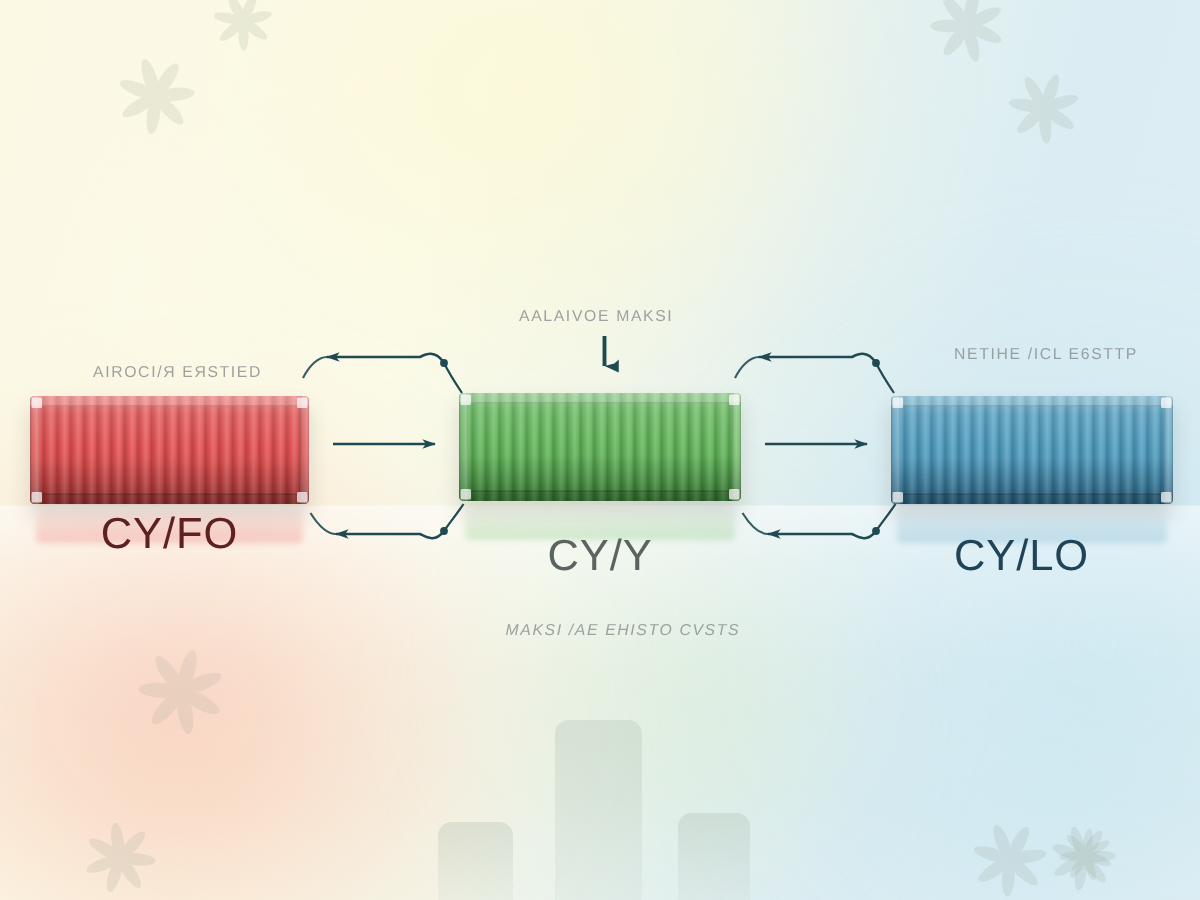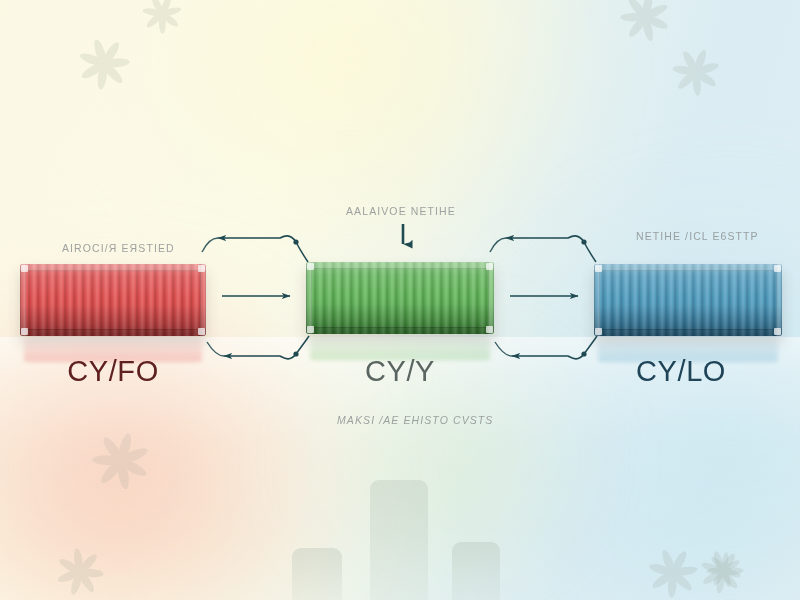--- a/index.html
+++ b/index.html
@@ -346,21 +346,21 @@
           <div class="rail-bot"></div>
           <div class="post left"></div>
           <div class="post right"></div>
           <div class="corner tl"></div>
           <div class="corner tr"></div>
           <div class="corner bl"></div>
           <div class="corner br"></div>
         </div>
         <div class="reflection" style="background: linear-gradient(rgb(227, 80, 80), rgba(255, 255, 255, 0));"></div>
       </div>
-      <div class="cy-label" style="left: 20px; width: 186px; top: 355px; color: rgb(94, 32, 32);">CY/FO</div>
+      <div class="cy-label" style="left: 20px; width: 186px; top: 340px; color: rgb(94, 32, 32);">CY/FO</div>
       <div class="container-unit" style="left: 306px; top: 262px; width: 188px; height: 72px;">
         <div class="box" style="background: linear-gradient(rgb(98, 182, 90) 0%, rgb(98, 182, 90) 58%, rgb(63, 138, 58) 100%);">
           <div class="ribs"></div>
           <div class="shade"></div>
           <div class="rail-top"></div>
           <div class="rail-bot"></div>
           <div class="post left"></div>
           <div class="post right"></div>
           <div class="corner tl"></div>
           <div class="corner tr"></div>
@@ -383,21 +383,21 @@
           <div class="corner bl"></div>
           <div class="corner br"></div>
         </div>
         <div class="reflection" style="background: linear-gradient(rgb(79, 156, 191), rgba(255, 255, 255, 0));"></div>
       </div>
       <div class="cy-label" style="left: 587px; width: 188px; top: 355px; color: rgb(31, 68, 88);">CY/LO</div>
     </div>
 
   <div id="captions">
       <div class="caption" style="left: 62px; top: 242px;">AIROCI/Я EЯSTIED</div>
-      <div class="caption" style="left: 346px; top: 205px;">AALAIVOE NETIHE</div>
+      <div class="caption" style="left: 346px; top: 205px;">AALAIVOE MAKSI</div>
       <div class="caption" style="left: 636px; top: 230px;">NETIHE /ICL E6STTP</div>
       <div class="caption" style="left: 337px; top: 414px; font-style: italic;">MAKSI /AE EHISTO CVSTS</div>
     </div>
 
   <svg id="arrows" width="800" height="600" viewBox="0 0 800 600">
     <defs>
       <marker id="ah" markerWidth="10" markerHeight="10" refX="8.4" refY="3.4" orient="auto" markerUnits="userSpaceOnUse">
         <path d="M0,0.2 L9,3.4 L0,6.6 L2.3,3.4 Z" fill="#1f4a52"></path>
       </marker>
       <marker id="ahd" markerWidth="12" markerHeight="12" refX="4.6" refY="10" orient="auto" markerUnits="userSpaceOnUse">

